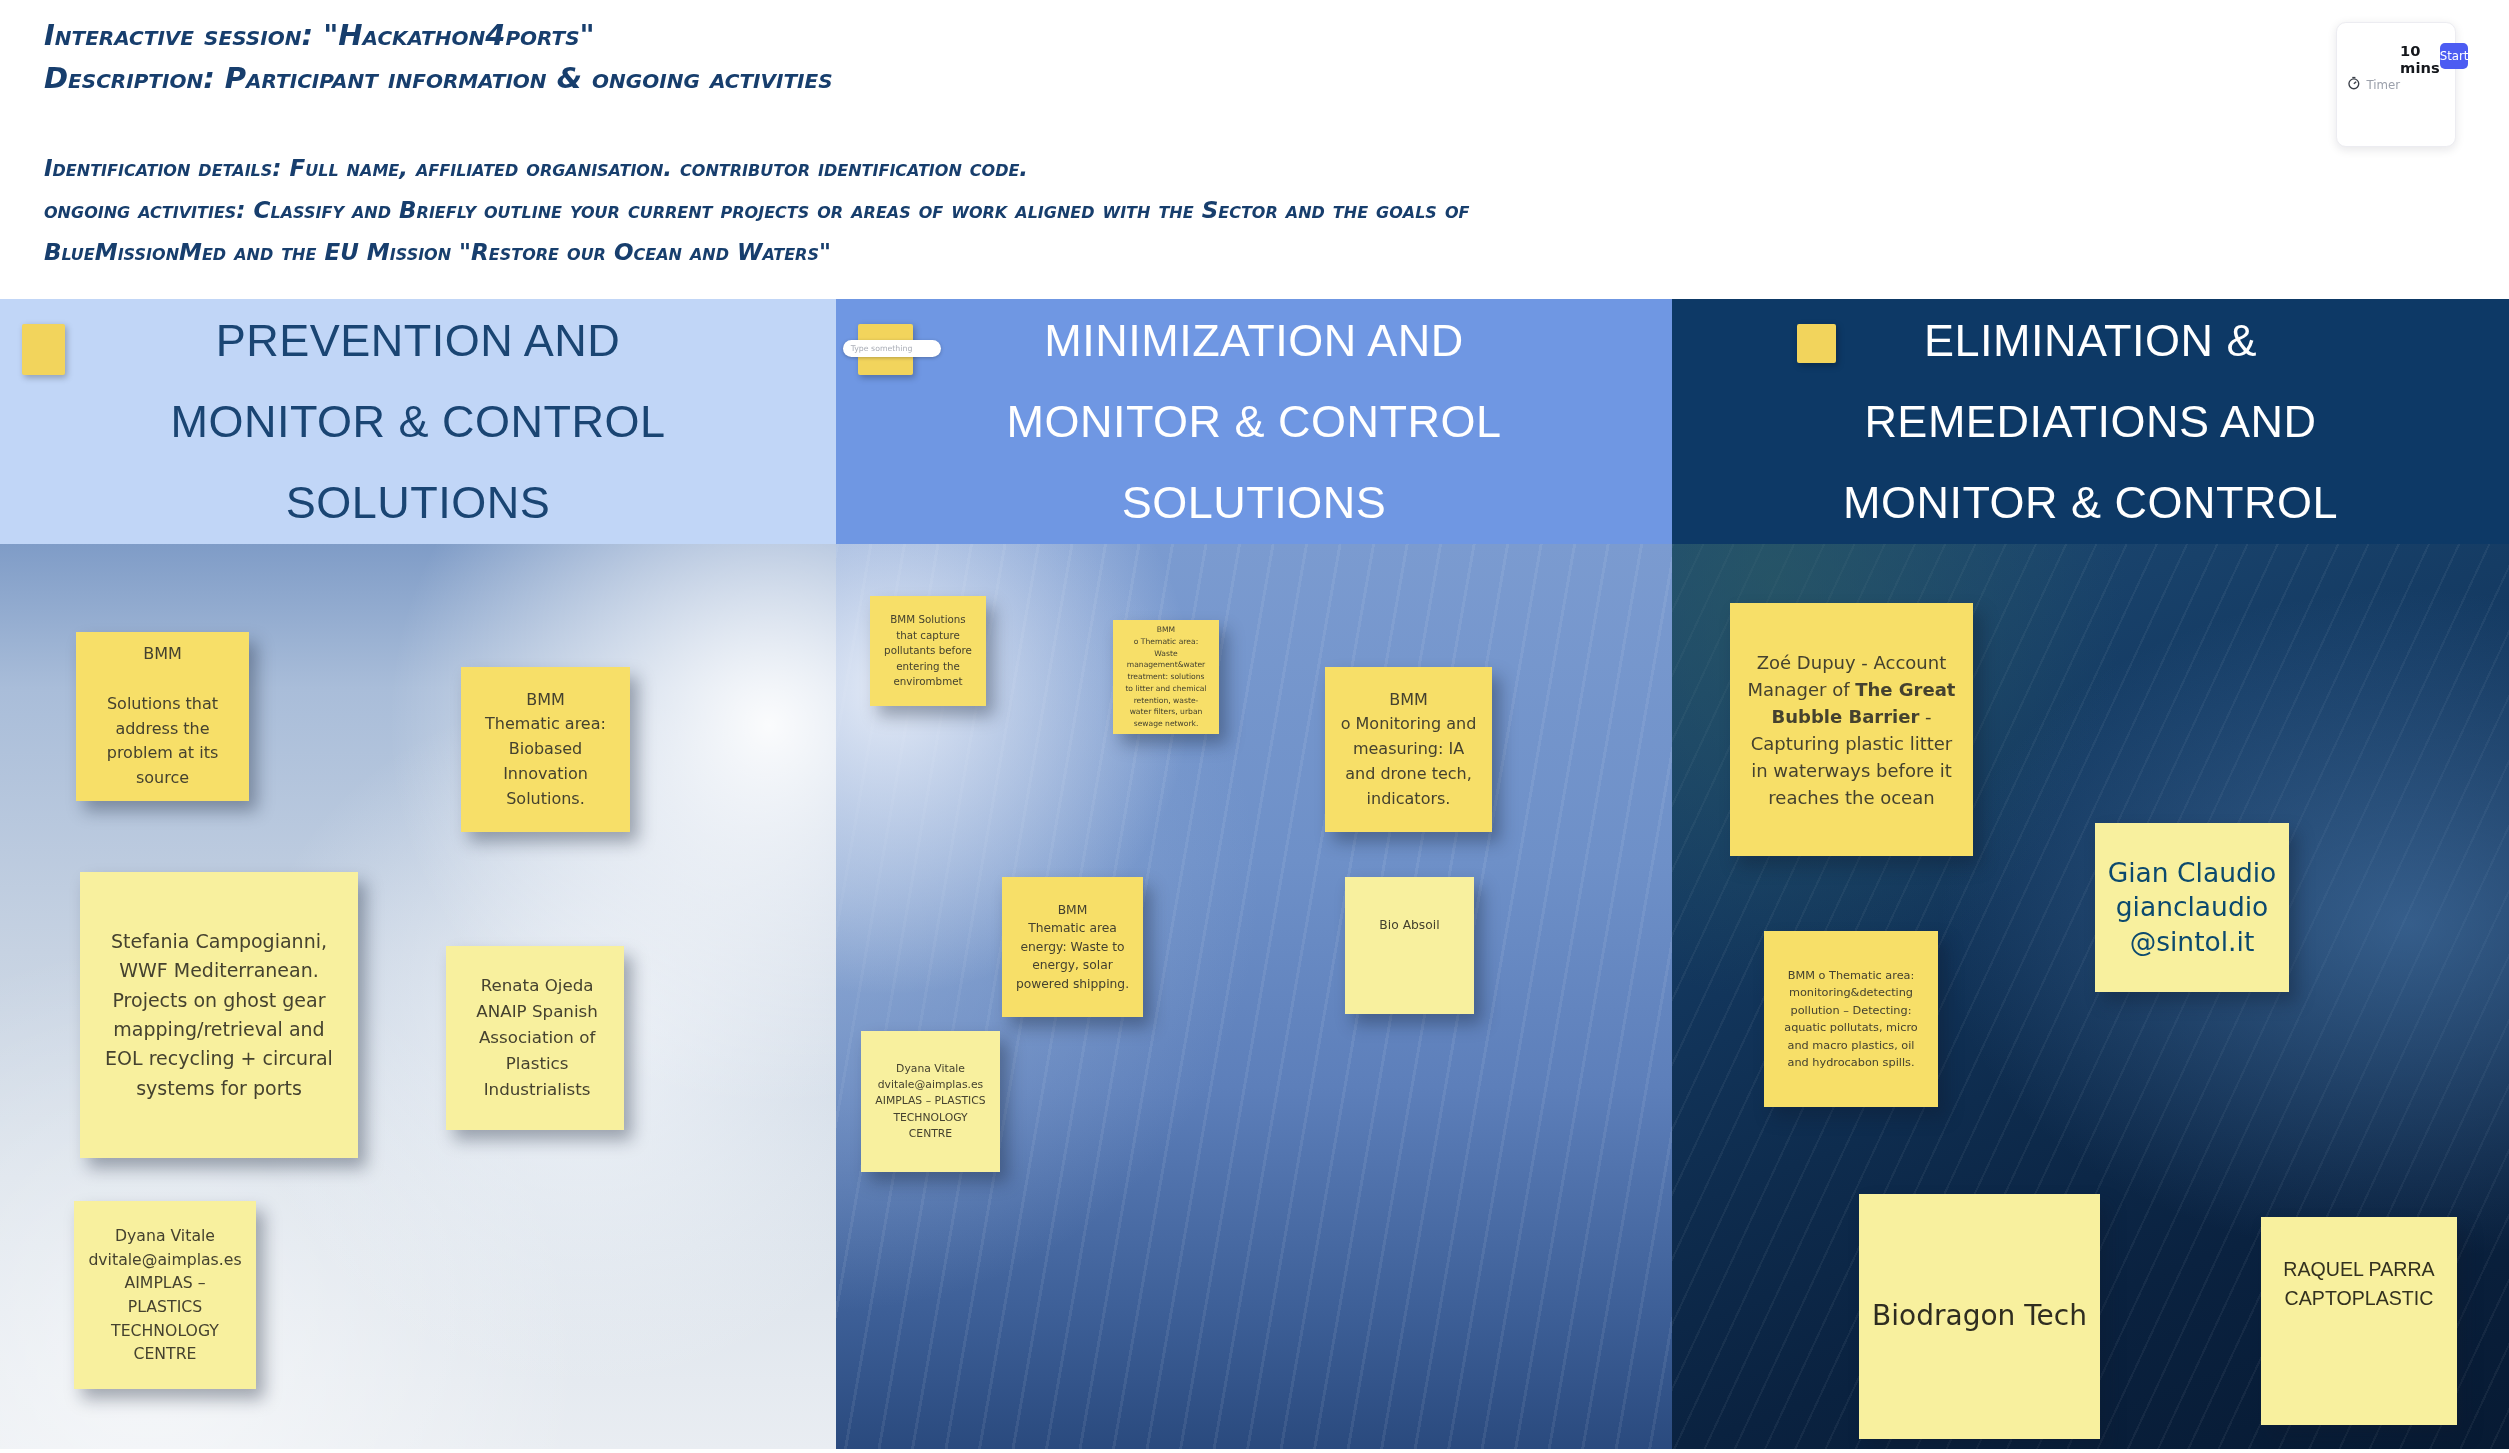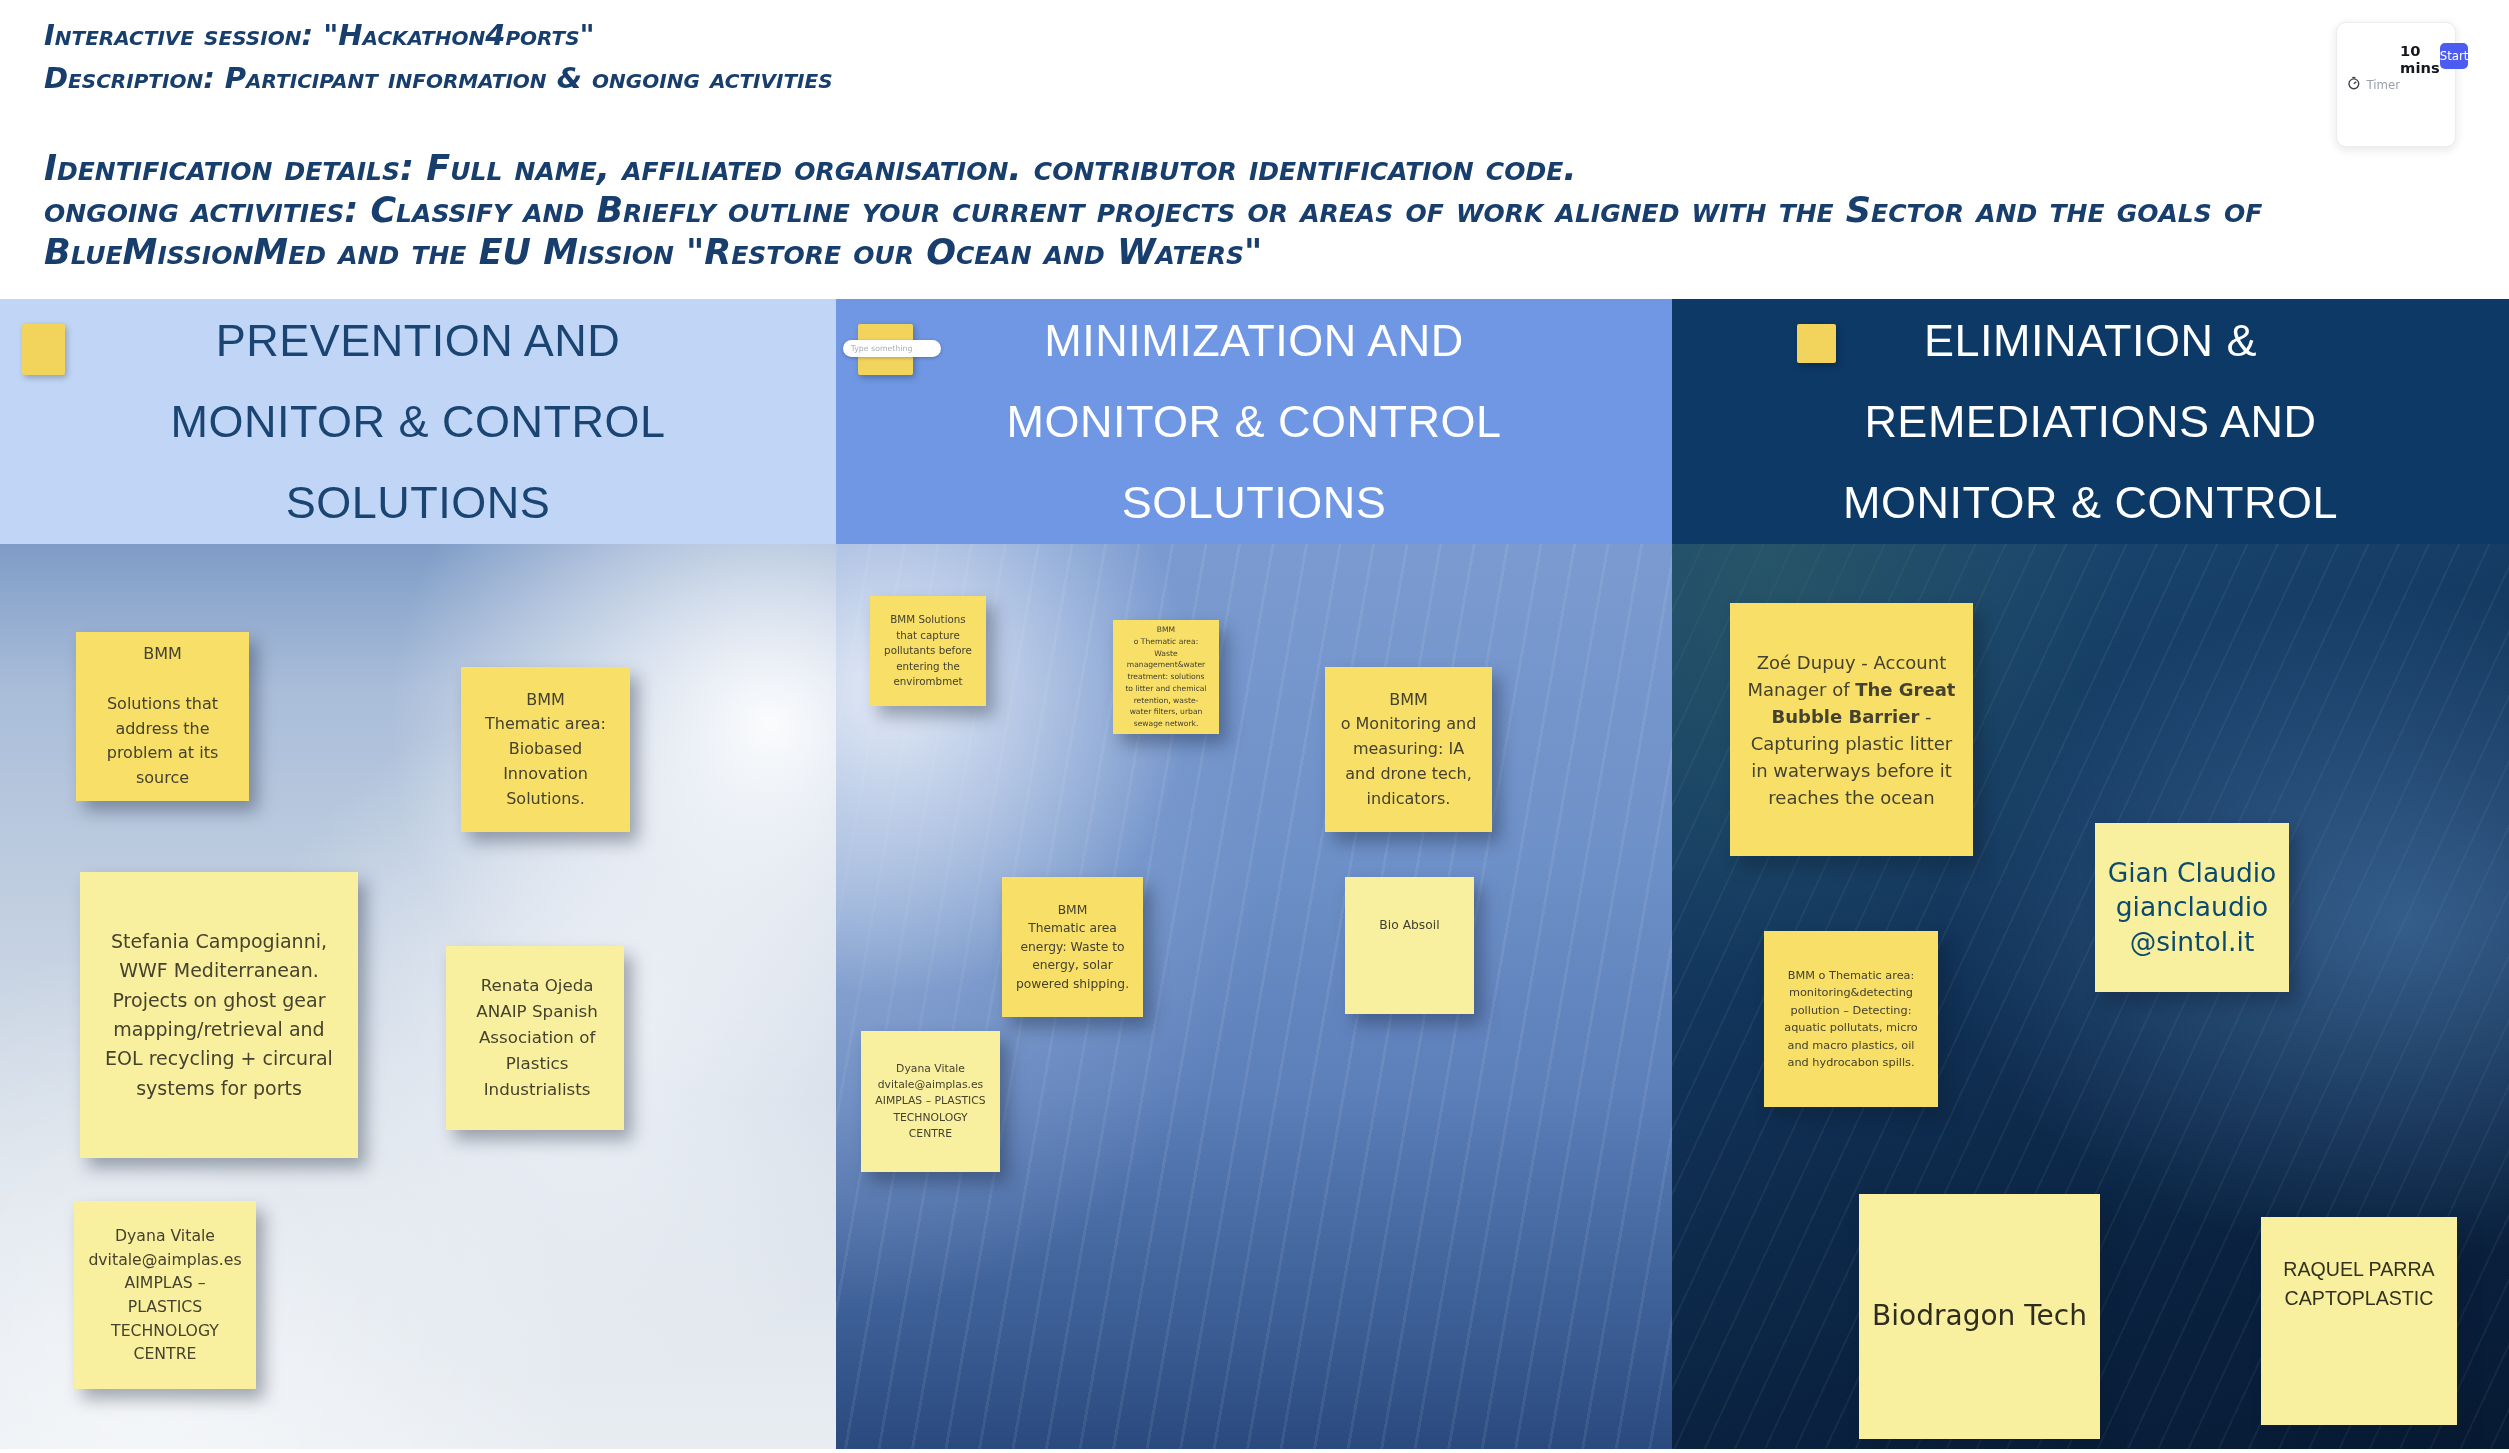--- a/index.html
+++ b/index.html
@@ -11,21 +11,21 @@
   html,body{background:#fff;}
   body{font-family:"DejaVu Sans",sans-serif;}
   .stage{position:relative;width:2509px;height:1454px;background:#ffffff;overflow:hidden;}
 
   
   .topnotes{position:absolute;left:44px;top:13.7px;color:var(--ink);
     font-family:"DejaVu Sans",sans-serif;font-weight:700;font-style:italic;
     font-variant-caps:small-caps;}
   .topnotes .l{white-space:nowrap;}
   .l-big{font-size:29px;line-height:43px;}
-  .l-med{font-size:35px;line-height:42px;}
+  .l-med{font-size:23px;line-height:42px;}
   .gap{height:47px;}
 
   
   .timer-card{position:absolute;left:2336px;top:21.6px;width:120px;height:125px;
     background:#fff;border:1px solid #ececf1;border-radius:9.8px;
     box-shadow:0 2.9px 9.8px rgba(20,20,40,0.10);padding:10.8px 9.8px 9.8px 9.8px;
     display:flex;flex-direction:row;}
   .timer-head{display:flex;align-items:center;gap:5.9px;color:#9ba0ab;font-size:11.8px;}
   .timer-duration{margin-top:8.8px;font-size:14.7px;font-weight:700;color:#14171c;}
   .timer-start{margin-top:9.8px;width:100%;height:25.5px;border:none;border-radius:4.9px;

